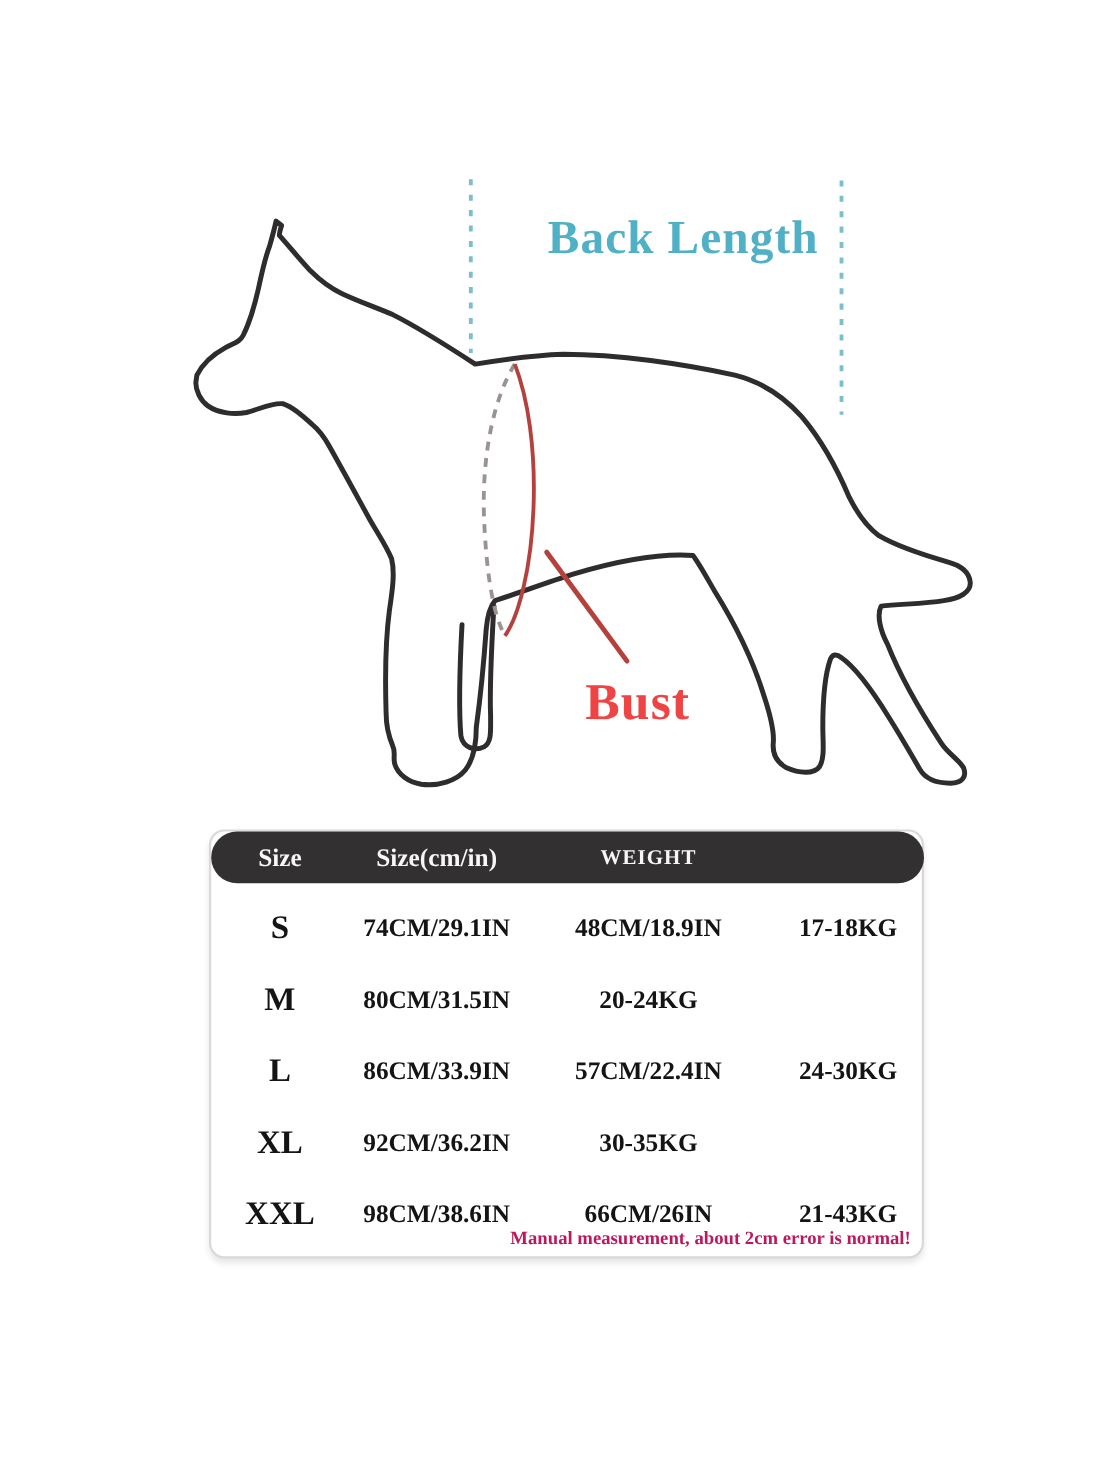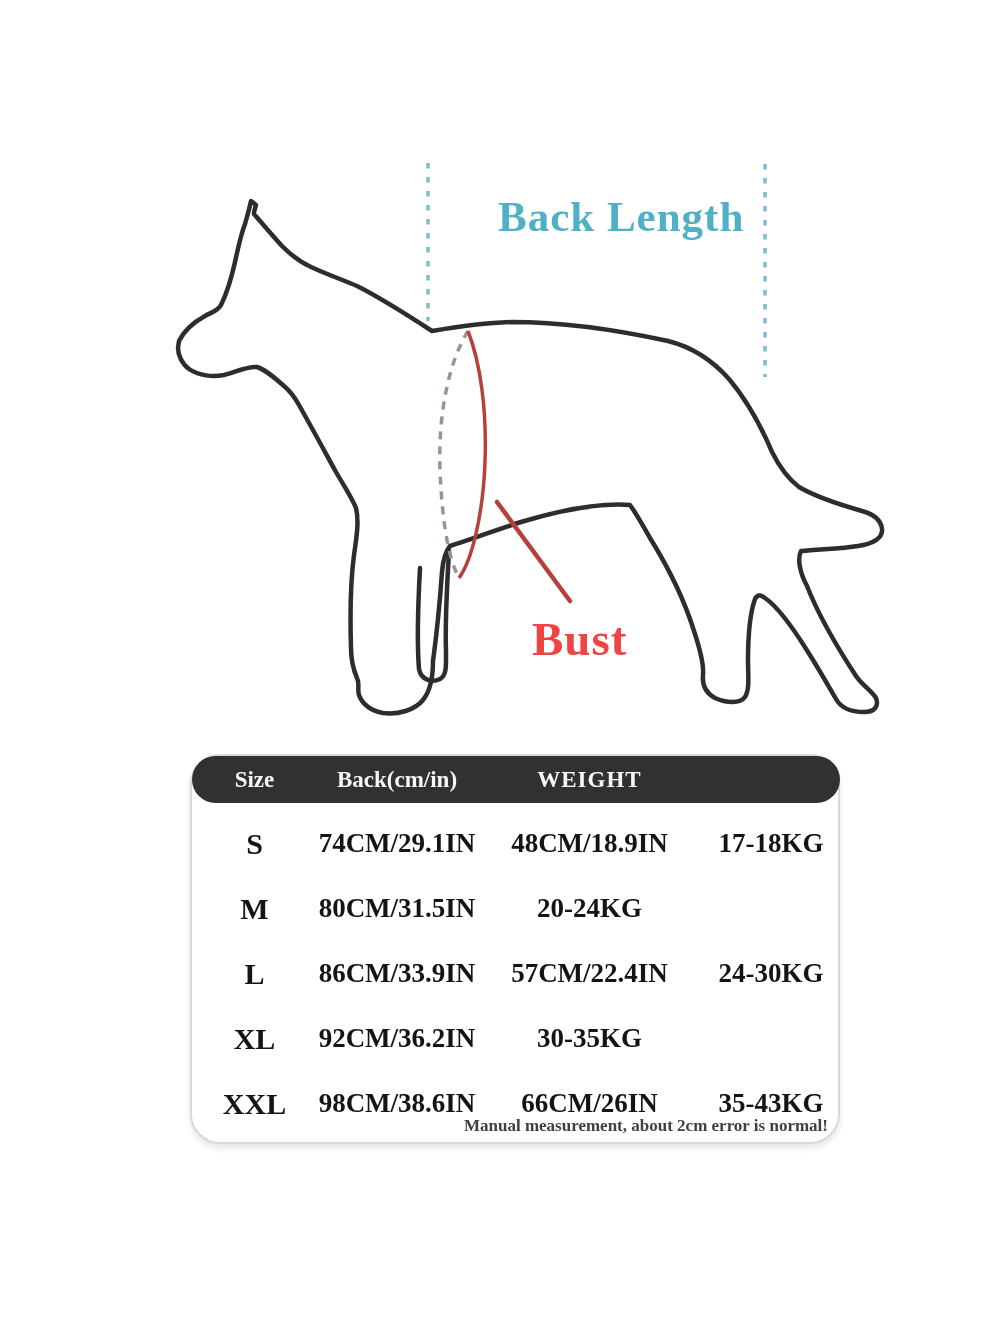--- a/index.html
+++ b/index.html
@@ -15,49 +15,49 @@
     font-size:43px;font-weight:bold;letter-spacing:1px;color:#4fb0c6;
     white-space:nowrap;
   }
   .bust-label{
     position:absolute;left:532px;top:612px;
     font-size:47px;font-weight:bold;color:#ef4444;letter-spacing:1px;
   }
   
   .size-card{
     position:absolute;left:190px;top:754px;width:650px;height:390px;
-    background:#ffffff;border:2px solid #d9d9d9;border-radius:30px;
+    background:#ffffff;border:2px solid #d9d9d9;border-radius:14px;
     box-shadow:0 4px 6px rgba(0,0,0,0.10);
     box-sizing:border-box;
   }
   .header-pill{
     position:absolute;left:0px;top:0px;width:648px;height:47px;
     background:#333031;border-radius:24px;
     display:grid;grid-template-columns:125px 160px 225px 138px;
     align-items:center;
   }
   .hcell{
     color:#f7f7f7;text-align:center;font-weight:bold;font-size:23px;
     white-space:nowrap;
   }
-  .hcell.weight{font-size:23px;letter-spacing:1px;}
+  .hcell.weight{font-size:19px;letter-spacing:1px;}
   .rows{position:absolute;left:0;top:47px;width:648px;}
   .trow{
     display:grid;grid-template-columns:125px 160px 225px 138px;
     height:65px;align-items:center;
   }
   .trow:first-child{margin-top:8px;}
   .tcell{
-    text-align:center;font-weight:bold;font-size:27px;color:#141414;
+    text-align:center;font-weight:bold;font-size:23px;color:#141414;
     white-space:nowrap;
   }
   .tcell.size{font-size:30px;}
   .note{
     position:absolute;right:10px;bottom:6px;
-    font-size:17px;font-weight:bold;color:#404040;white-space:nowrap;
+    font-size:17px;font-weight:bold;color:#be185d;white-space:nowrap;
   }
 </style>
 </head>
 <body>
 
 <div class="canvas">
 
   <div class="diagram">
     <svg width="1000" height="745" viewBox="0 0 1000 745">
 
@@ -133,21 +133,21 @@
     </svg>
 
     <div class="back-length-label">Back Length</div>
     <div class="bust-label">Bust</div>
   </div>
 
   <div class="size-card">
 
     <div class="header-pill">
       <div class="hcell">Size</div>
-      <div class="hcell">Back(cm/in)</div>
+      <div class="hcell">Size(cm/in)</div>
       <div class="hcell weight">WEIGHT</div>
     </div>
 
     <div class="rows">
       <div class="trow">
         <div class="tcell size">S</div>
         <div class="tcell">74CM/29.1IN</div>
         <div class="tcell">48CM/18.9IN</div>
         <div class="tcell">17-18KG</div>
       </div>
@@ -164,20 +164,20 @@
       </div>
       <div class="trow">
         <div class="tcell size">XL</div>
         <div class="tcell">92CM/36.2IN</div>
         <div class="tcell">30-35KG</div>
       </div>
       <div class="trow">
         <div class="tcell size">XXL</div>
         <div class="tcell">98CM/38.6IN</div>
         <div class="tcell">66CM/26IN</div>
-        <div class="tcell">35-43KG</div>
+        <div class="tcell">21-43KG</div>
       </div>
     </div>
 
     <div class="note">Manual measurement, about 2cm error is normal!</div>
   </div>
 
 </div>
 
 </body></html>

